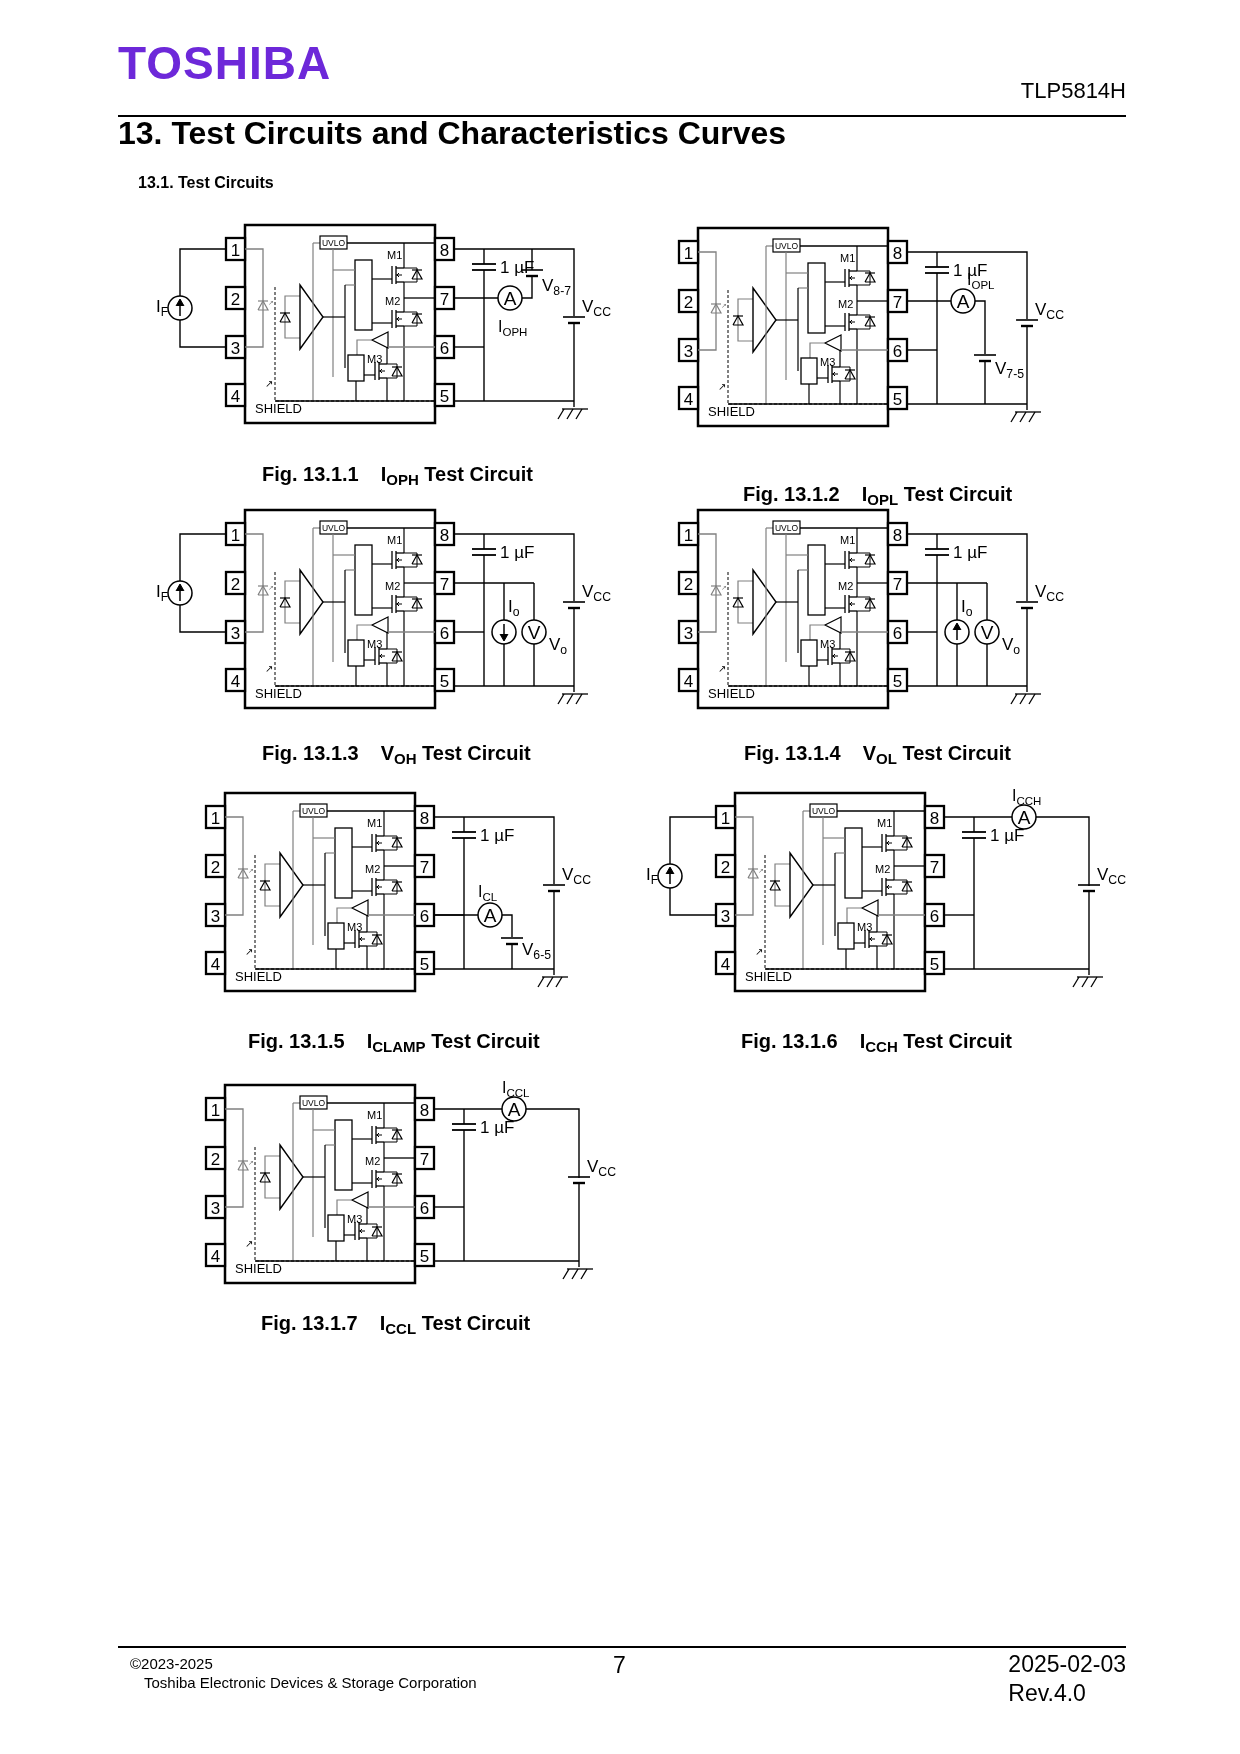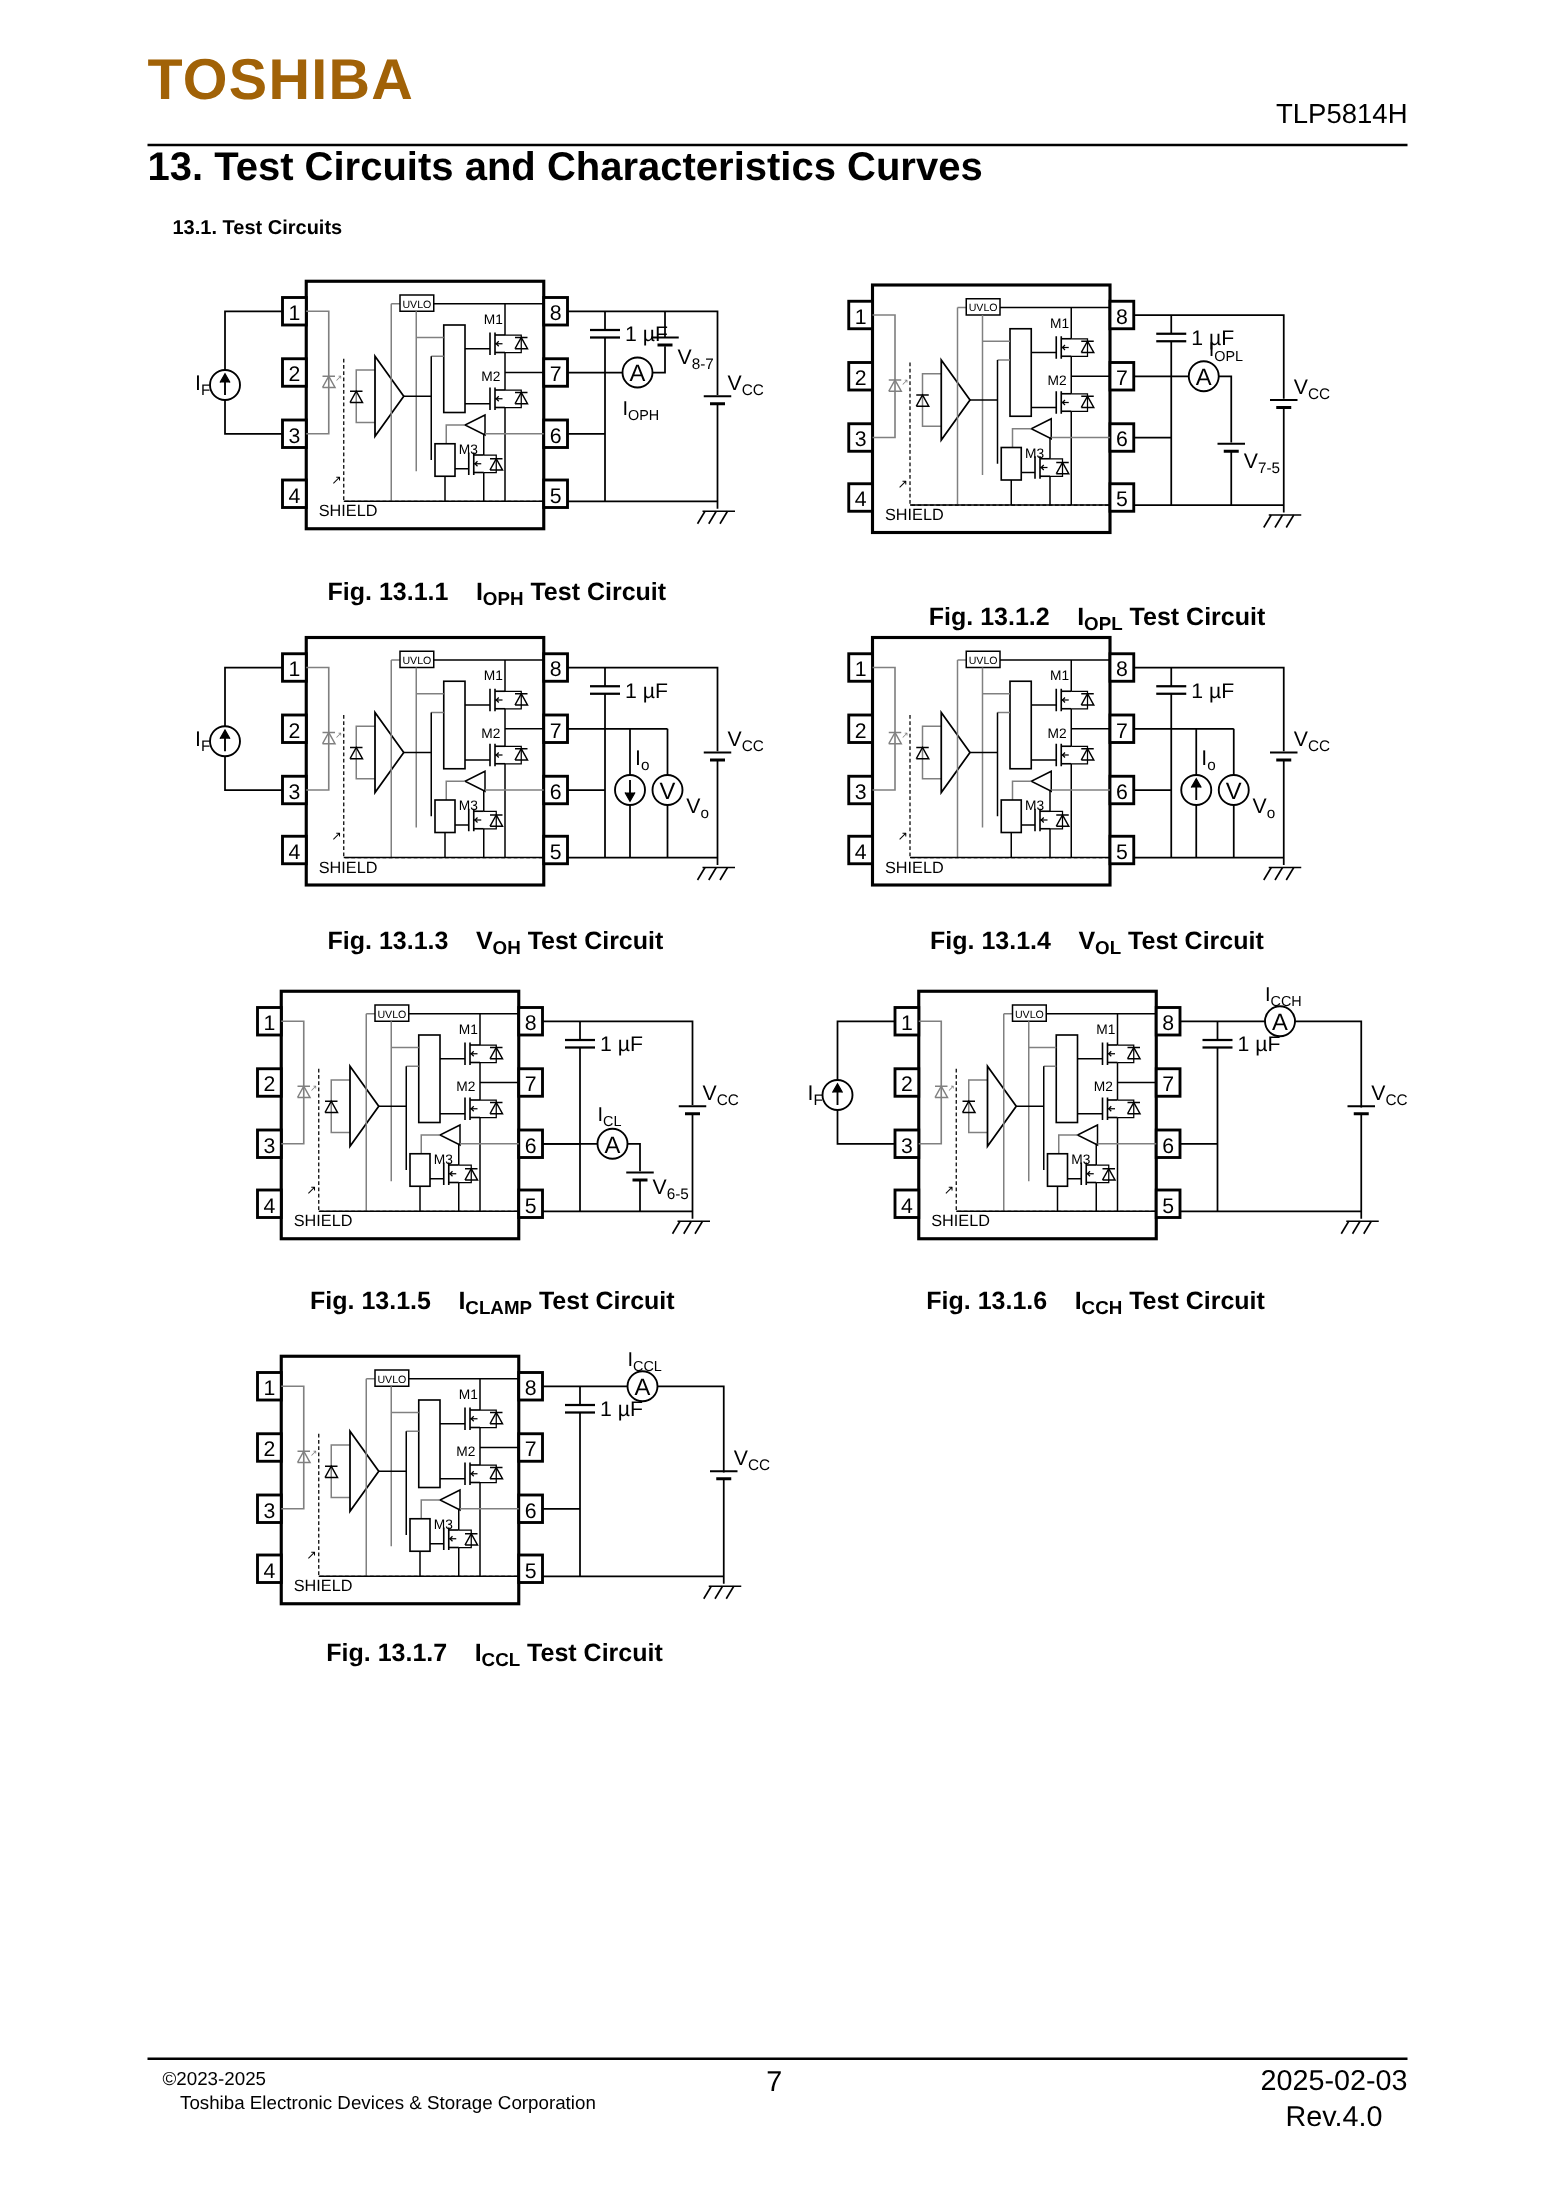--- a/index.html
+++ b/index.html
@@ -1,33 +1,33 @@
 <!DOCTYPE html>
 <html><head>
 <meta charset="utf-8">
 <style>
   html, body { margin: 0; padding: 0; background: #ffffff; }
   body { width: 1240px; height: 1754px; position: relative; overflow: hidden;
          font-family: "Liberation Sans", sans-serif; color: #000; }
   .logo { position: absolute; left: 118px; top: 36px; font-family: "Liberation Sans", sans-serif;
-          font-weight: bold; font-size: 46px; color: #a16207; letter-spacing: 1px;
+          font-weight: bold; font-size: 46px; color: #6d28d9; letter-spacing: 1px;
           transform: scaleY(1.0); }
   .part { position: absolute; right: 114px; top: 78px; font-size: 22px; }
   .rule { position: absolute; left: 118px; width: 1008px; height: 2px; background: #000; }
   .h1 { position: absolute; left: 118px; top: 115px; font-size: 32px; font-weight: bold; }
   .h2 { position: absolute; left: 138px; top: 174px; font-size: 16px; font-weight: bold; }
   .fig { position: absolute; }
   .fig svg { display: block; overflow: visible; }
   .caption { position: absolute; font-size: 20px; font-weight: bold; white-space: nowrap; }
   .caption .num { margin-right: 22px; }
   .caption sub { font-size: 15px; vertical-align: -4px; }
   .footer-left { position: absolute; left: 130px; top: 1654px; font-size: 15px; line-height: 19px; }
   .footer-left .corp { padding-left: 14px; display: block; }
   .footer-page { position: absolute; left: 613px; top: 1652px; font-size: 23px; }
-  .footer-right { position: absolute; right: 114px; top: 1650px; font-size: 23px; text-align: center; line-height: 29px; }
+  .footer-right { position: absolute; right: 114px; top: 1650px; font-size: 23px; text-align: left; line-height: 29px; }
   svg text { font-family: "Liberation Sans", sans-serif; }
 </style>
 </head>
 <body>
 
 <div class="logo">TOSHIBA</div>
 <div class="part">TLP5814H</div>
 <div class="rule" style="top:115px"></div>
 
 <div class="h1">13. Test Circuits and Characteristics Curves</div>

